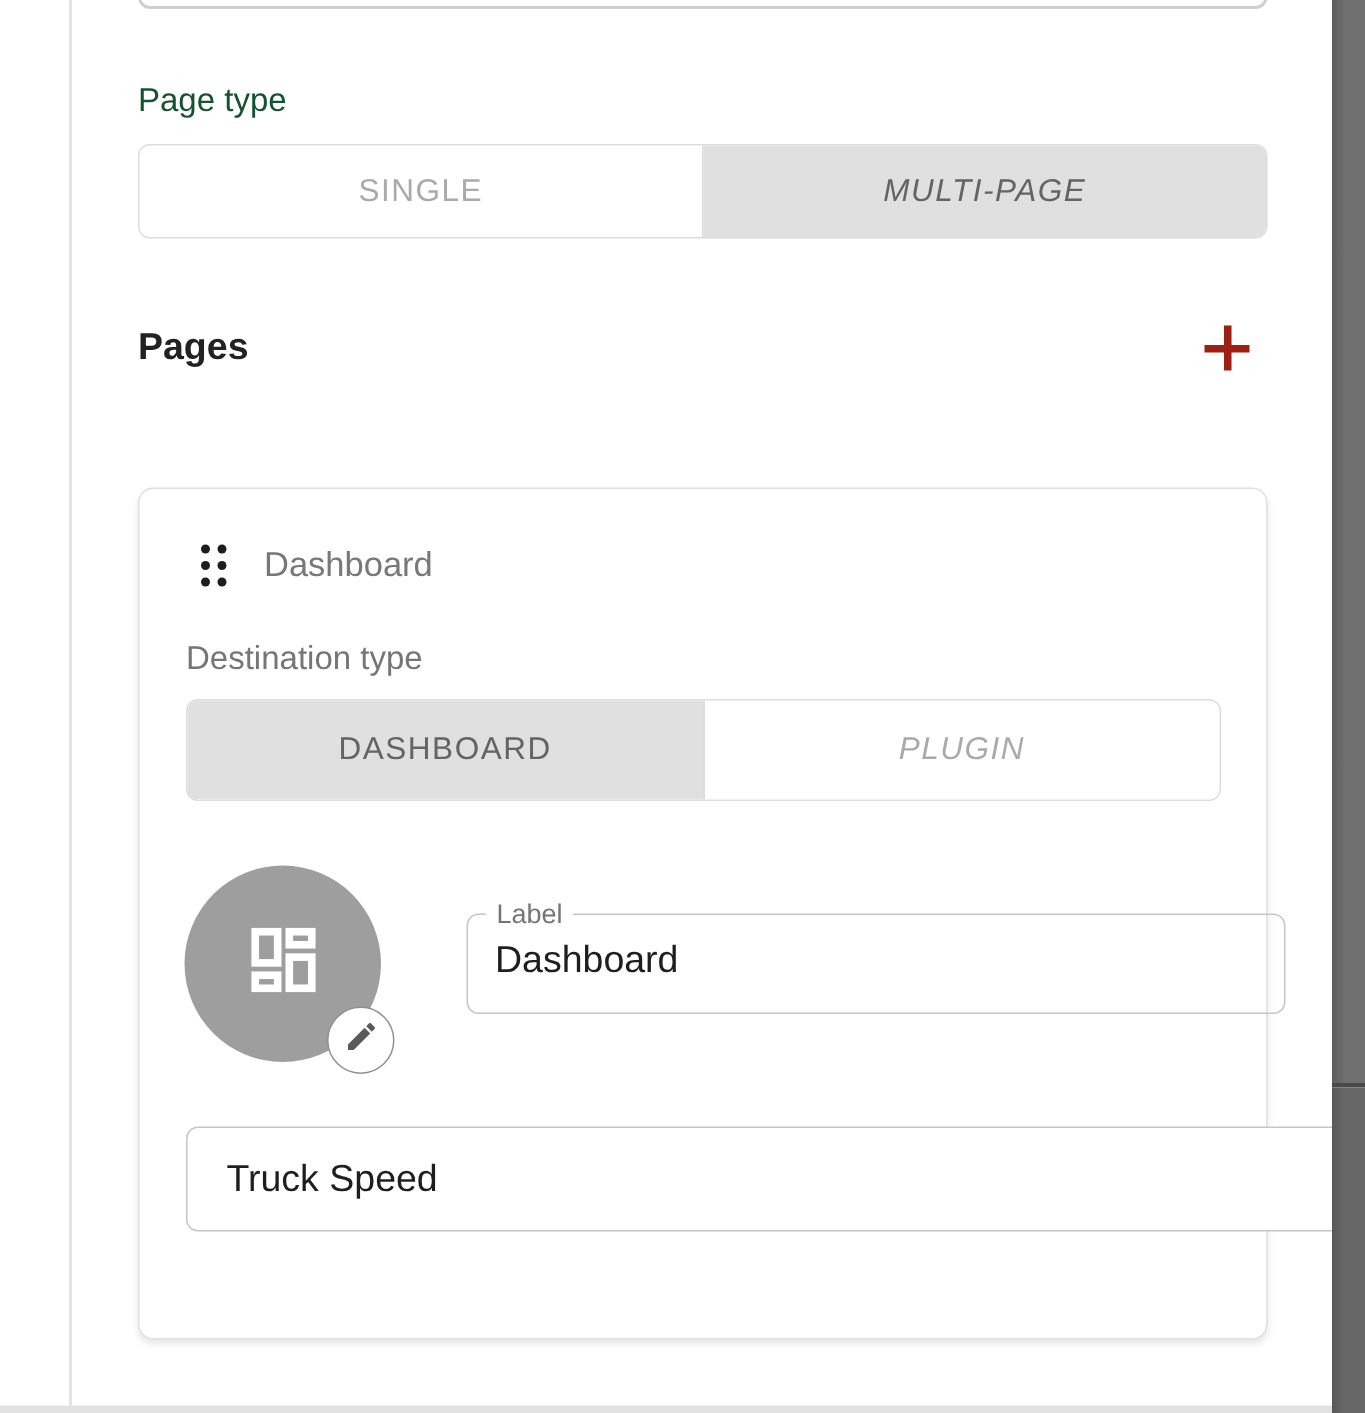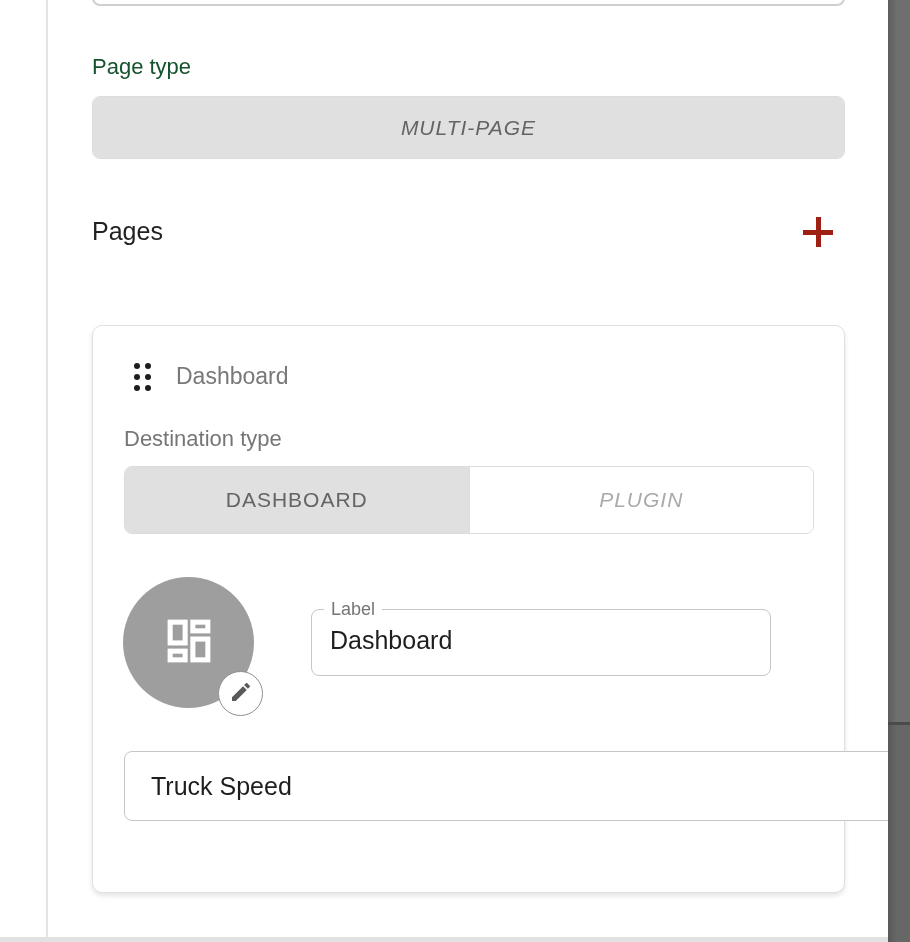--- a/index.html
+++ b/index.html
@@ -33,21 +33,21 @@
     flex: 1; display: flex; align-items: center; justify-content: center;
     font-size: 21px; letter-spacing: 1px; color: #aaaaaa;
     background: #ffffff; border-right: 1px solid #dcdcdc;
     cursor: pointer; user-select: none;
   }
   .segmented .segment:last-child { border-right: none; font-style: italic; }
   .segmented .segment.selected { background: #e0e0e0; color: #646464; }
   .toggle-page-type { left: 92px; top: 96px; width: 753px; height: 63px; }
   .pages-heading {
     position: absolute; left: 92px; top: 217px;
-    font-size: 25px; font-weight: normal; color: #222222;
+    font-size: 25px; font-weight: bold; color: #222222;
   }
   .add-page-button {
     position: absolute; left: 803px; top: 217px; width: 30px; height: 30px;
     cursor: pointer;
   }
   .add-page-button .bar-h {
     position: absolute; left: 0; top: 12.5px; width: 30px; height: 5px;
     background: #9e2015;
   }
   .add-page-button .bar-v {
@@ -82,21 +82,21 @@
     display: flex; align-items: center; justify-content: center;
   }
   .edit-button {
     position: absolute; left: 125px; top: 345px; width: 45px; height: 45px;
     border-radius: 50%; background: #ffffff; border: 1.5px solid #909090;
     display: flex; align-items: center; justify-content: center;
     cursor: pointer;
   }
   
   .label-fieldset {
-    position: absolute; left: 218px; top: 273px; width: 460px; height: 77px;
+    position: absolute; left: 218px; top: 273px; width: 546px; height: 77px;
     border: 1.4px solid #c6c6c6; border-radius: 8px;
   }
   .label-fieldset legend {
     margin-left: 12px; padding: 0 7px;
     font-size: 18px; color: #767676;
   }
   .label-fieldset input {
     border: none; outline: none; background: transparent;
     font-family: "Liberation Sans", sans-serif;
     font-size: 25px; color: #1e1e1e;
@@ -140,20 +140,21 @@
 </head>
 <body>
 
 <div class="drawer-left-border"></div>
 
 <div class="top-partial-field"></div>
 
 <div class="section-label">Page type</div>
 
 <div class="segmented toggle-page-type">
+  <div class="segment">SINGLE</div>
   <div class="segment selected">MULTI-PAGE</div>
 </div>
 
 <div class="pages-heading">Pages</div>
 
 <div class="add-page-button">
   <div class="bar-h"></div>
   <div class="bar-v"></div>
 </div>
 

